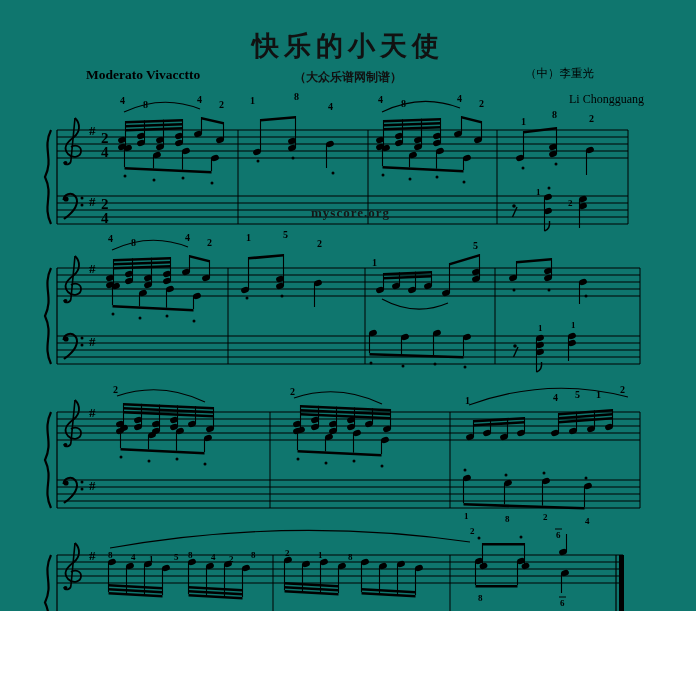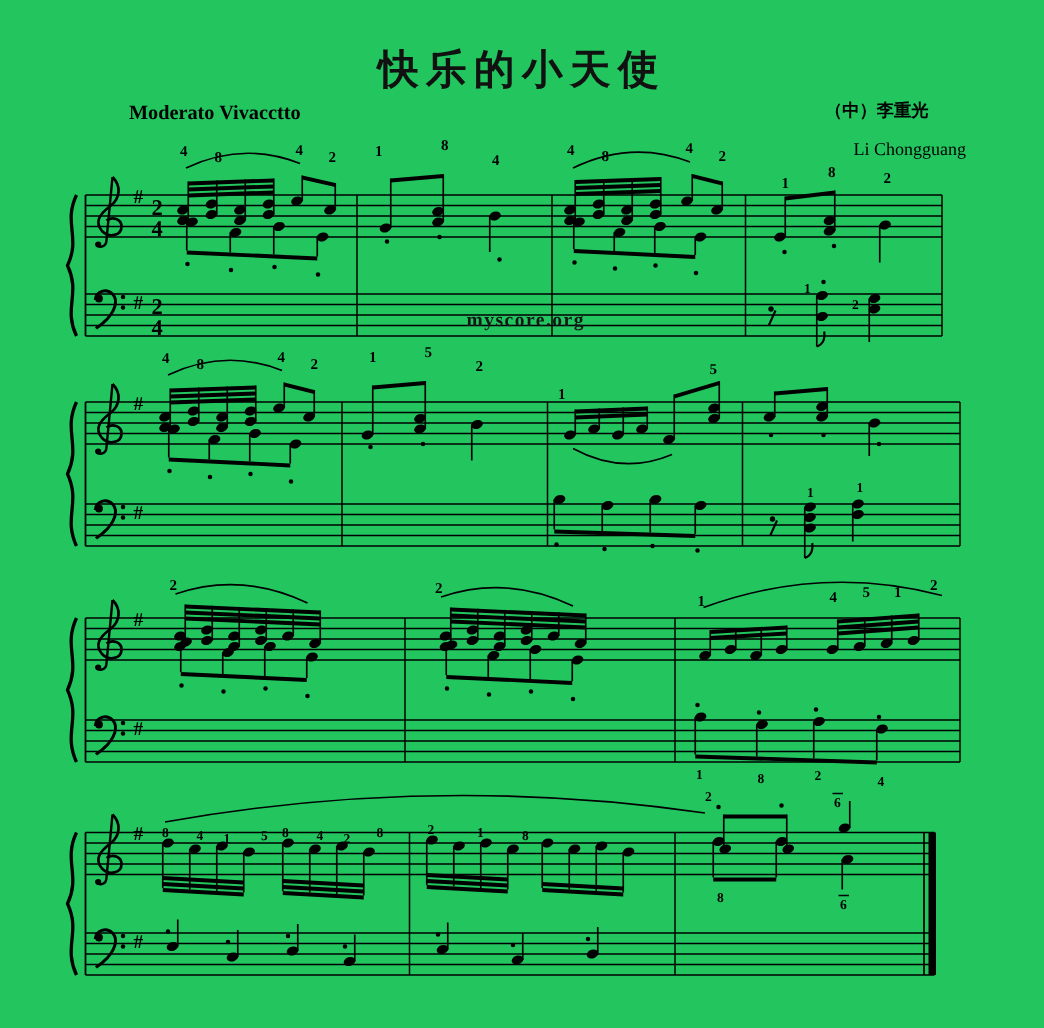--- a/index.html
+++ b/index.html
@@ -1,33 +1,34 @@
 <!DOCTYPE html>
 <html><head>
 <meta charset="utf-8">
 <style>
   html,body{margin:0;padding:0;background:#fff;}
-  .page{position:relative;width:696px;height:685px;background:#22c55e;overflow:hidden;
+  .page{position:relative;width:696px;height:611px;background:#0f766e;overflow:hidden;
         font-family:"Liberation Serif", serif;color:#000;}
   .title{position:absolute;top:28px;left:0;width:100%;text-align:center;
          font-size:27px;font-weight:700;letter-spacing:5px;color:#111;}
   .subtitle{position:absolute;top:69px;left:0;width:100%;text-align:center;
             font-size:12px;font-weight:700;color:#111;}
   .tempo{position:absolute;top:67px;left:86px;font-size:13.5px;font-weight:700;text-align:right;}
-  .composer-cn{position:absolute;top:66px;left:550px;font-size:11.5px;font-weight:700;}
+  .composer-cn{position:absolute;top:66px;left:525px;font-size:11.5px;font-weight:400;}
   .composer-en{position:absolute;top:92px;left:556px;font-size:12px;margin-left:13px;}
   .watermark{position:absolute;top:205px;left:299px;font-size:13px;font-weight:700;
              color:#161616;letter-spacing:1px;margin-left:12px;}
   svg.score{position:absolute;top:0;left:0;}
 </style>
 </head>
 <body>
 
 <div class="page">
   <div class="title">快乐的小天使</div>
+  <div class="subtitle">（大众乐谱网制谱）</div>
   <div class="tempo">Moderato Vivacctto</div>
   <div class="composer-cn">（中）李重光</div>
   <div class="composer-en">Li Chongguang</div>
   <svg class="score" id="score" width="696" height="685" viewBox="0 0 696 685">
       <line x1="57" y1="130" x2="628" y2="130" stroke="#000000" stroke-width="1"></line>
       <line x1="57" y1="137" x2="628" y2="137" stroke="#000000" stroke-width="1"></line>
       <line x1="57" y1="144" x2="628" y2="144" stroke="#000000" stroke-width="1"></line>
       <line x1="57" y1="151" x2="628" y2="151" stroke="#000000" stroke-width="1"></line>
       <line x1="57" y1="158" x2="628" y2="158" stroke="#000000" stroke-width="1"></line>
       <line x1="57" y1="196" x2="628" y2="196" stroke="#000000" stroke-width="1"></line>

